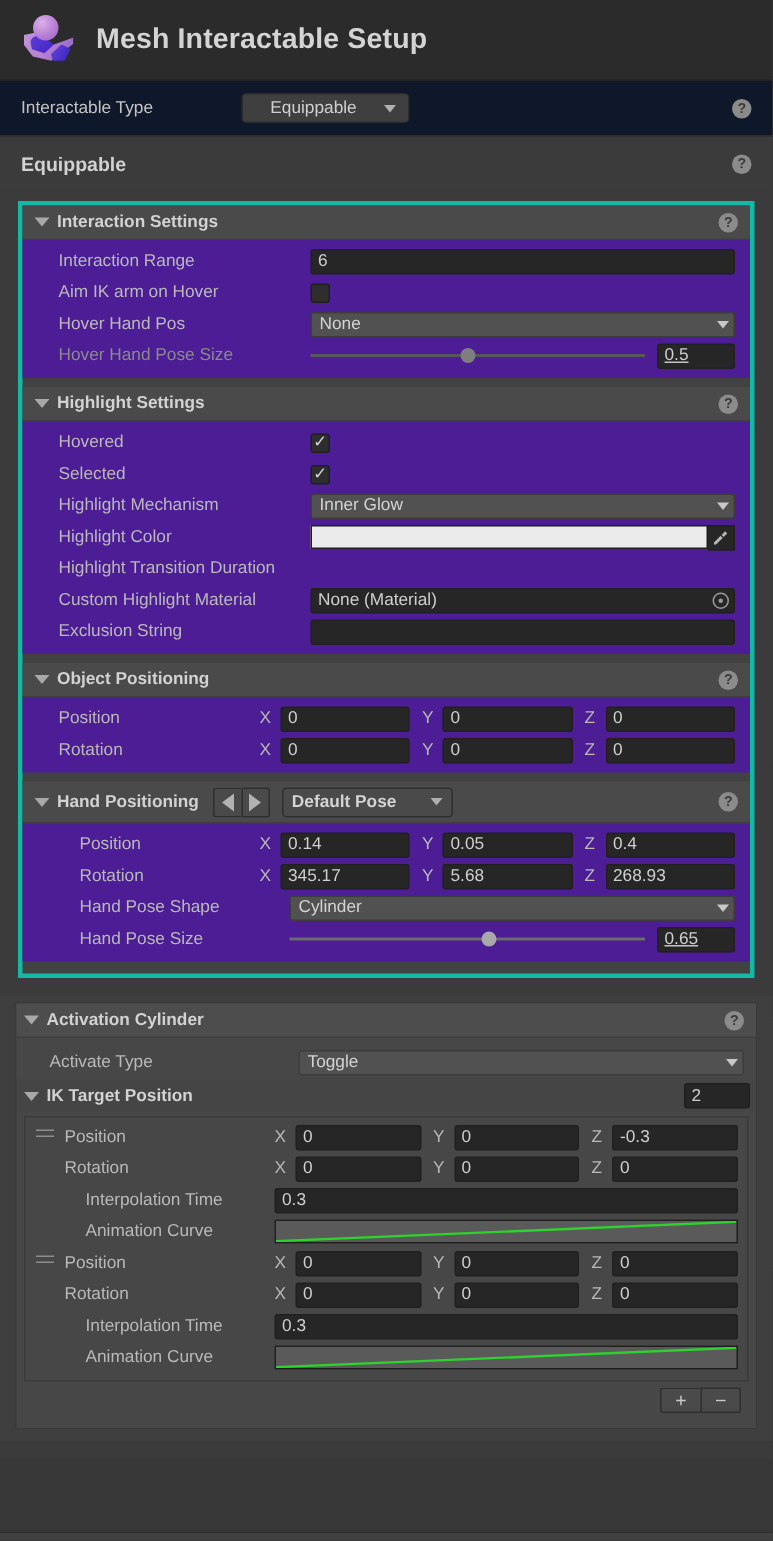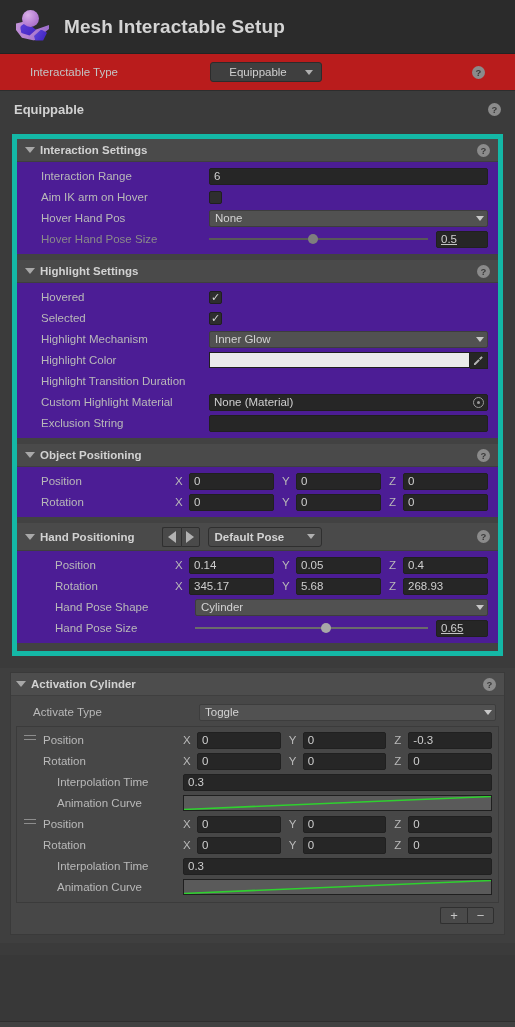--- a/index.html
+++ b/index.html
@@ -50,24 +50,23 @@
   
   .help {
     width: 13px; height: 13px; border-radius: 50%;
     background: #8b8b8b; color: #3a3a3a;
     font-size: 9.5px; font-weight: bold; line-height: 13px;
     text-align: center; flex: 0 0 auto; font-family: "Liberation Sans", sans-serif;
   }
 
   
   .type-strip {
-    height: 37px; background: #b91c1c;
-    display: flex; align-items: center; padding: 0 30px;
+    height: 37px; background: #0f172a;
+    display: flex; align-items: center; padding: 0 14px;
     border-bottom: 1px solid #2d2d2d;
-    gap: 33px;
   }
   .type-label { width: 147px; color: #c4c4c4; }
   .btn-dropdown {
     background: #3f3f3f; border: 1px solid #2c2c2c; border-radius: 3px;
     height: 20px; padding: 0 8px; display: flex; align-items: center;
     color: #d0d0d0; min-width: 112px; justify-content: space-between;
   }
   .btn-dropdown span.lbl { flex: 1; text-align: center; }
   .caret {
     width: 0; height: 0; border-left: 4px solid transparent;
@@ -78,21 +77,21 @@
   
   .eq-header {
     height: 36px; background: #3b3b3b;
     display: flex; align-items: center; padding: 0 14px;
   }
   .eq-header .t { font-size: 13px; font-weight: bold; color: #d2d2d2; flex: 1; }
 
   
   .panel-outer { background: #3b3b3b; padding: 7px 12px 12px 12px; }
   .panel {
-    background: #424242; border: 5px solid #14b8a6;
+    background: #424242; border: 3px solid #14b8a6;
     padding: 0 0 8px 0;
   }
   .panel-activation {
     background: #474747; border: 1px solid #3a3a3a;
     margin: 0 5px; padding-bottom: 10px;
   }
   .act-wrap { background: #3f3f3f; padding: 4px 5px 8px 5px; }
 
   .sec-head {
     display: flex; align-items: center; height: 23px;
@@ -358,21 +357,21 @@
         <span class="ax">Y</span>
         <span class="field">0</span>
         <span class="ax">Z</span>
         <span class="field">0</span>
       </span>
     </div>
   </div>
 
   <div class="sec-head" style="margin-top:6px;height:28px">
     <span class="tri"></span>
-    <span class="nm" style="flex:0 0 auto;margin-right:27px">Hand Positioning</span>
+    <span class="nm" style="flex:0 0 auto;margin-right:9px">Hand Positioning</span>
     <span class="arrowbtn left">
           <span class="tri-l"></span>
         </span>
     <span class="arrowbtn right">
           <span class="tri-r"></span>
         </span>
     <span class="pose-dd">
       <span class="lbl">Default Pose</span>
       <span class="caret"></span>
     </span>
@@ -433,20 +432,25 @@
   <div style="background:#474747;padding:5px 8px 0 8px">
     <div class="frow" style="height:22px">
       <span class="flabel f-indent1" style="width:180px">Activate Type</span>
       <span class="dd" style="flex:1">
         <span>Toggle</span>
         <span class="caret"></span>
       </span>
     </div>
   </div>
 
+  <div class="ik-head">
+    <span class="tri"></span>
+    <span class="nm">IK Target Position</span>
+    <span class="count-field">2</span>
+  </div>
 
   <div class="ik-list">
 
     <div class="ik-item">
       <div class="handle-col">
             <div class="handle">
               <i></i>
               <i></i>
             </div>
           </div>

